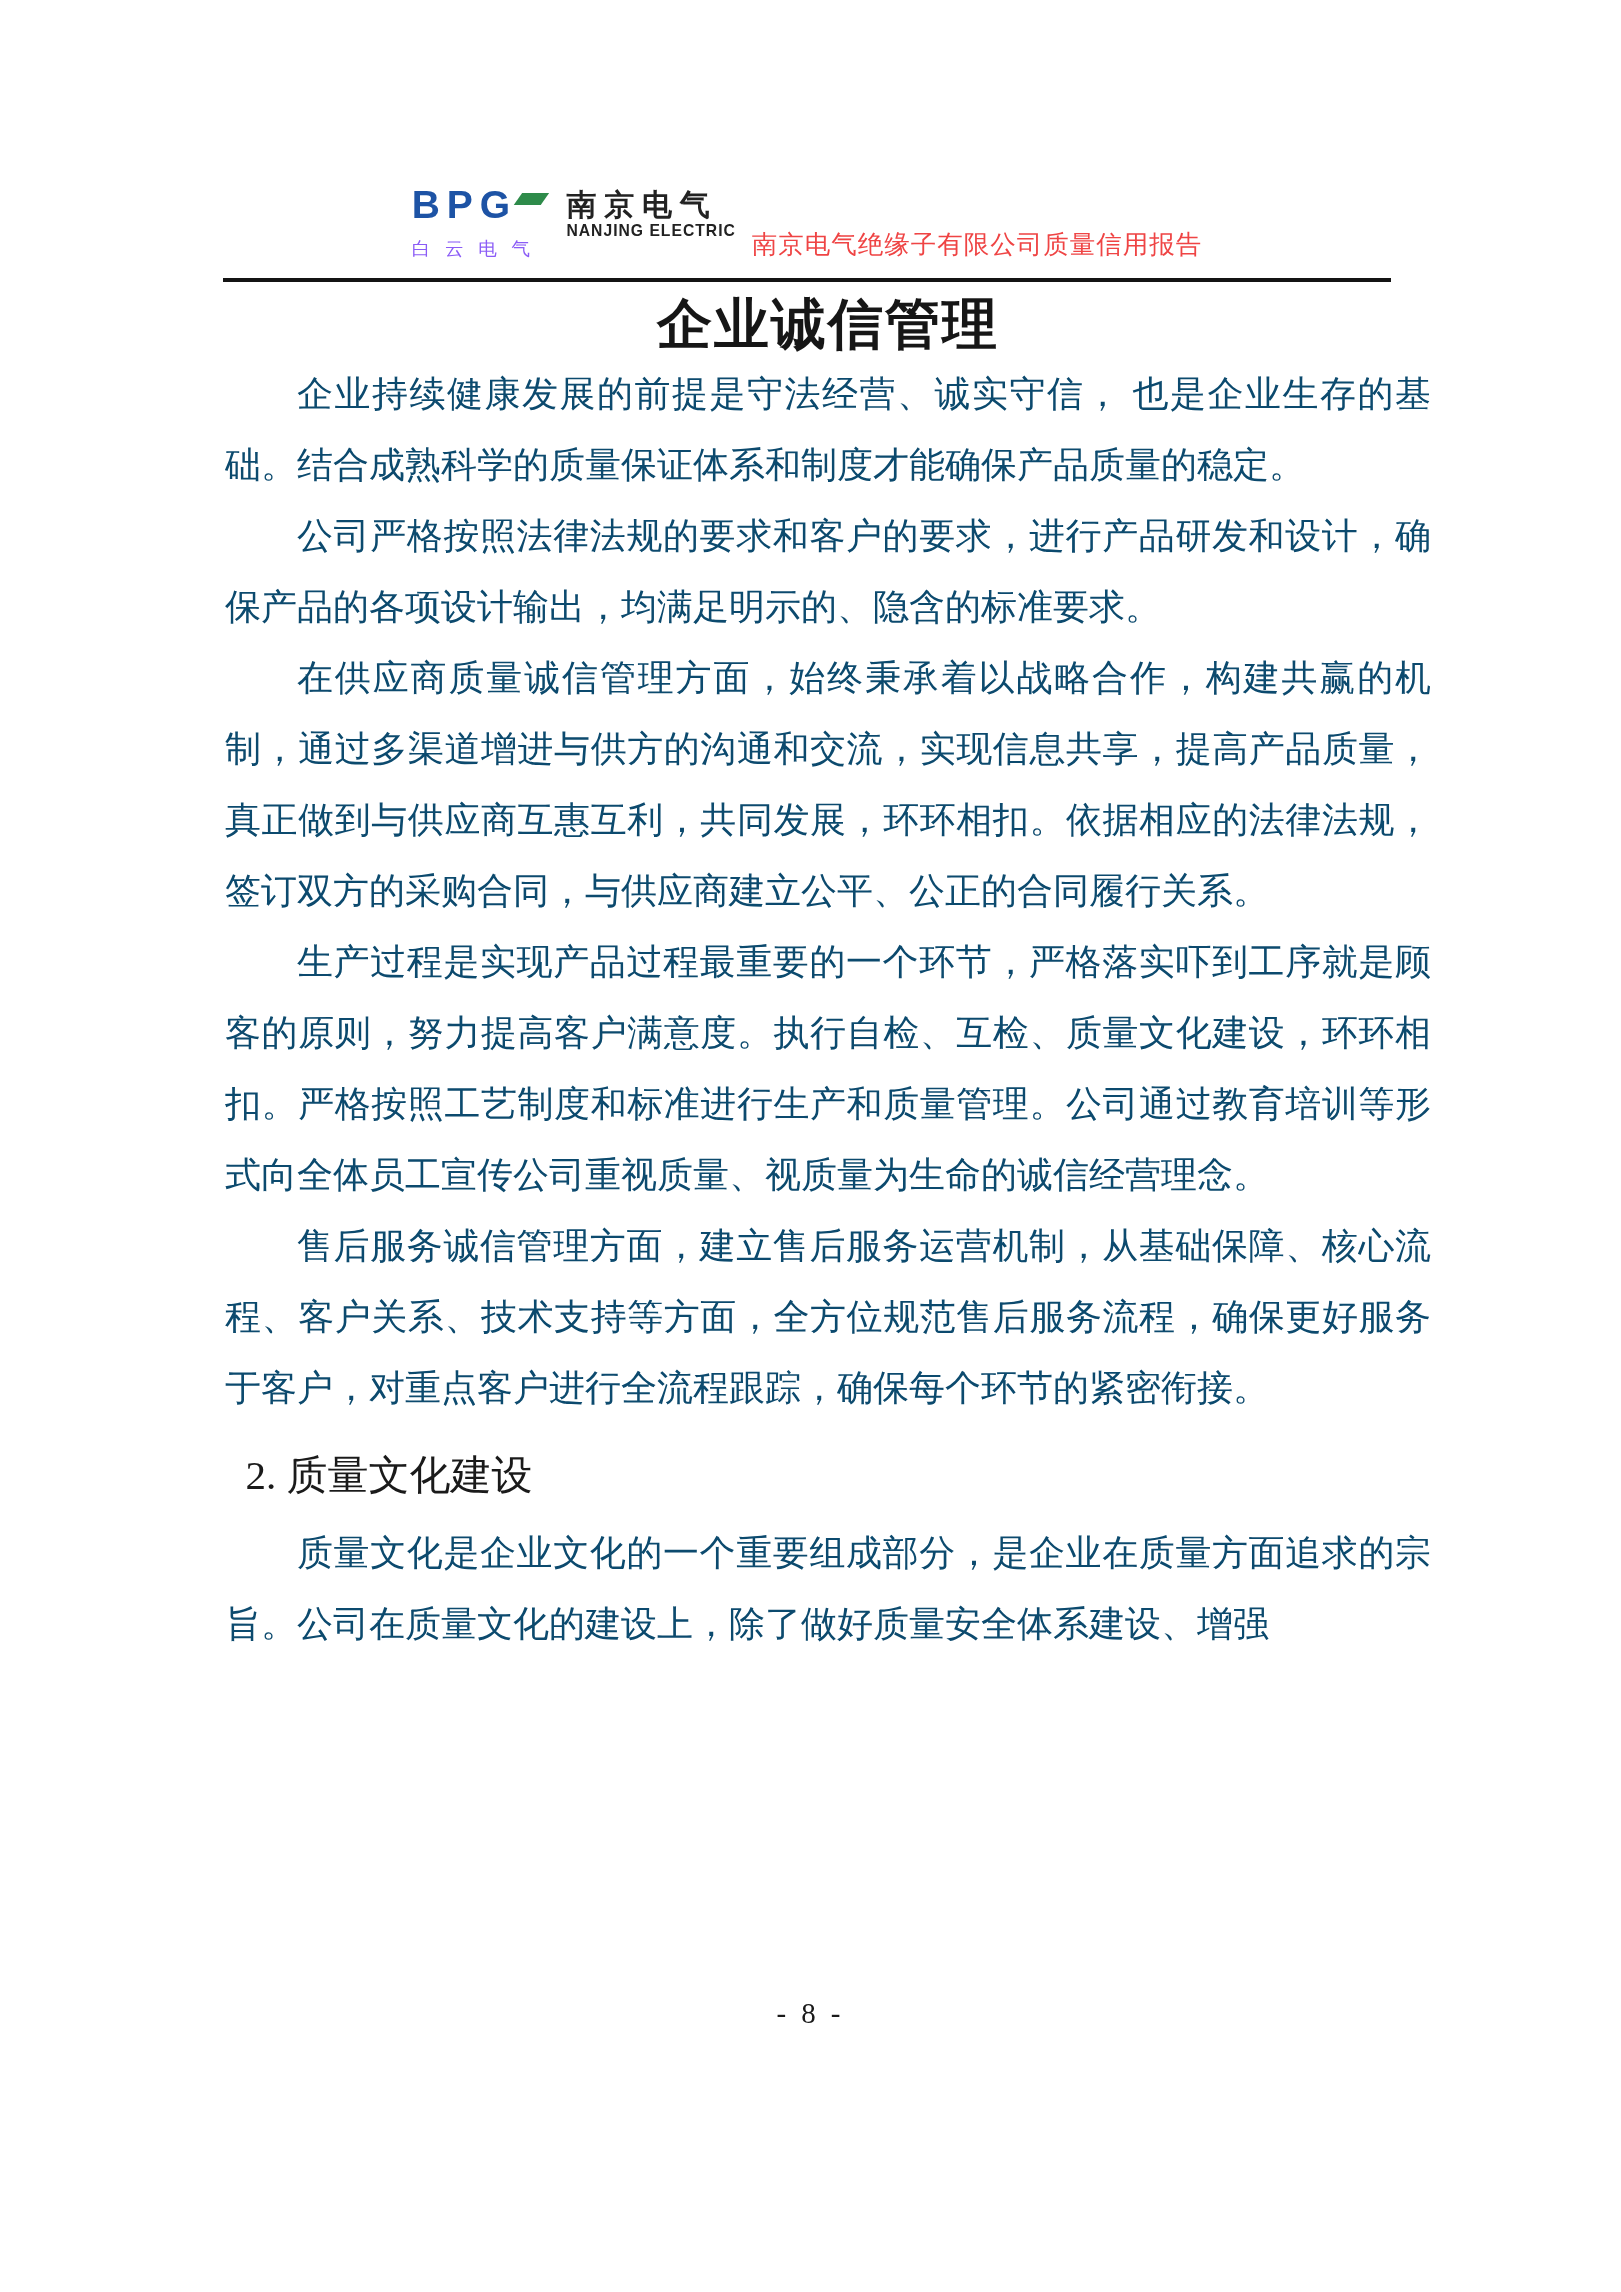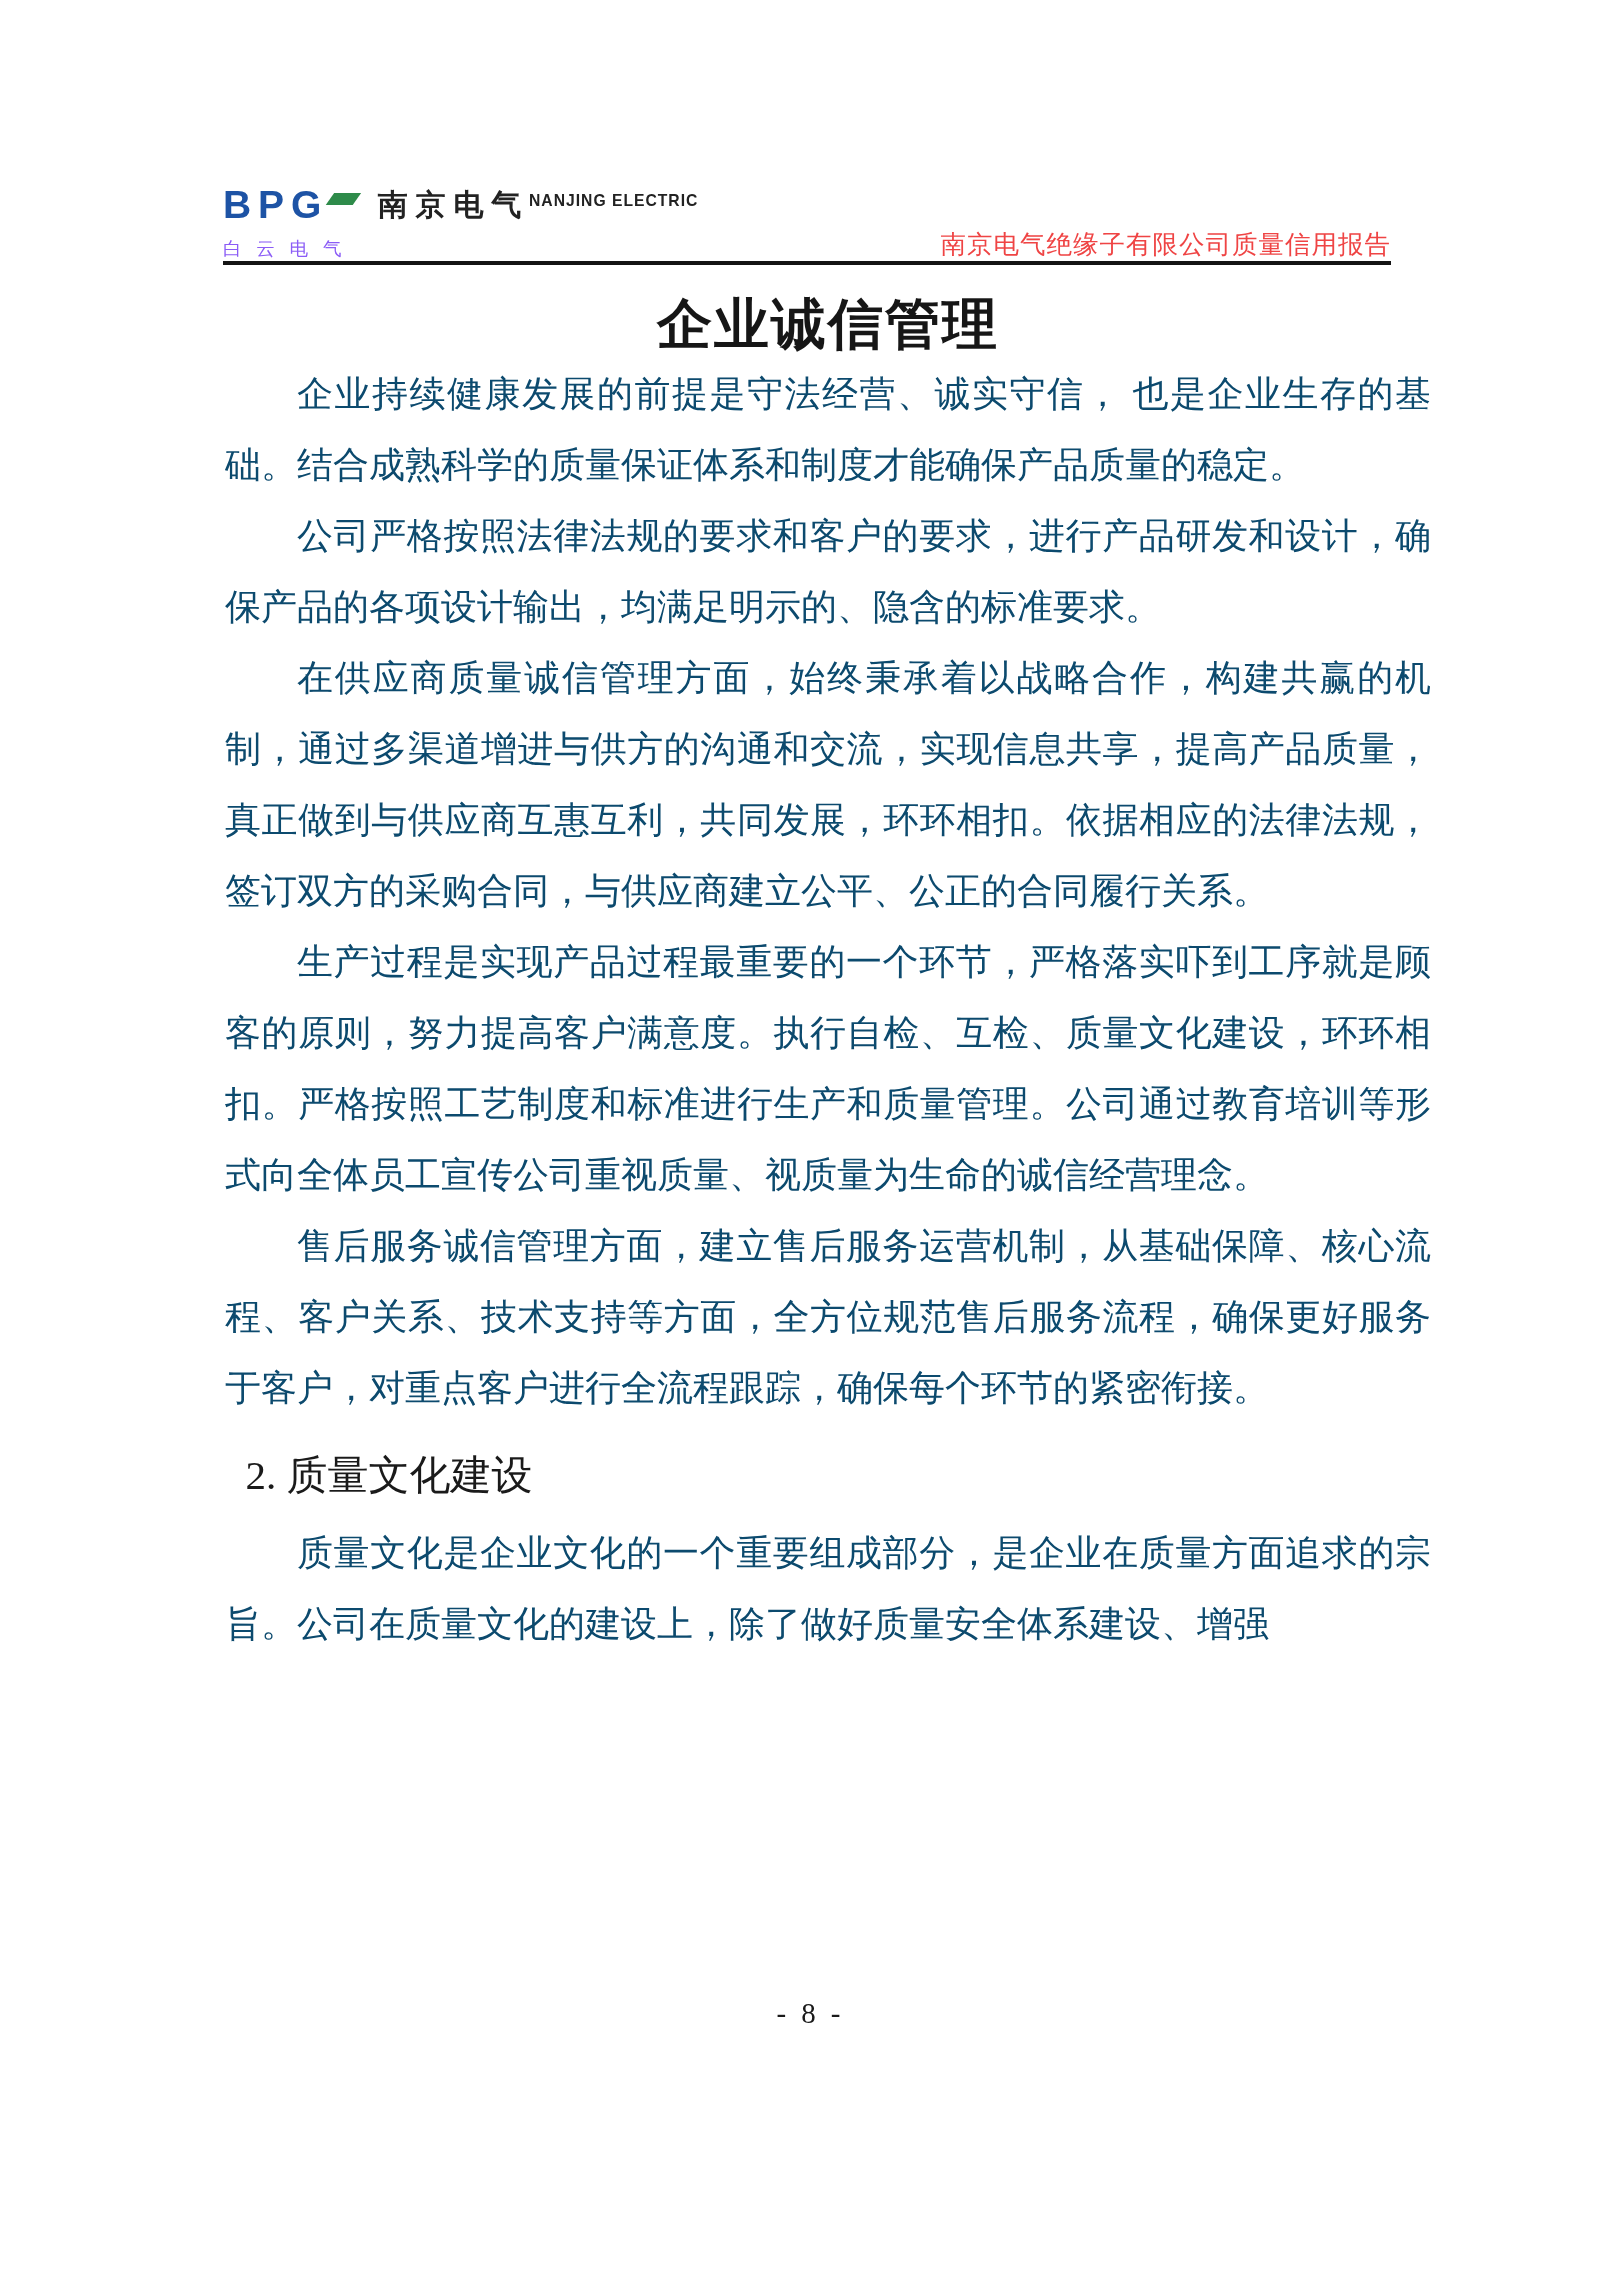--- a/index.html
+++ b/index.html
@@ -12,23 +12,23 @@
     position: relative;
     overflow: hidden;
   }
 
   
   .header {
     position: absolute;
     left: 223px; top: 190px;
     width: 1168px;
     display: flex;
-    justify-content: space-between;
+    justify-content: center;
     align-items: flex-end;
-    padding-bottom: 2px;
+    padding-bottom: 19px;
     border-bottom: 4.9px solid #141414;
     gap: 16px;
   }
   .logo { display: flex; align-items: flex-start; gap: 21.6px; }
   .logo-left { display: flex; flex-direction: column; }
   .bpg {
     position: relative;
     font-family: "Liberation Sans", sans-serif;
     font-weight: bold;
     font-size: 39px;
@@ -45,21 +45,21 @@
   }
   .bpg-sub {
     margin-top: 21px;
     font-family: "Liberation Sans", sans-serif;
     font-size: 18.6px;
     line-height: 18.6px;
     letter-spacing: 14.7px;
     color: #8b5cf6;
     white-space: nowrap;
   }
-  .logo-right { display: flex; flex-direction: row; }
+  .logo-right { display: flex; flex-direction: column; }
   .cn-name {
     font-family: "Liberation Sans", sans-serif;
     font-weight: bold;
     font-size: 30px;
     line-height: 30px;
     letter-spacing: 7.8px;
     color: #222222;
     white-space: nowrap;
   }
   .en-name {

